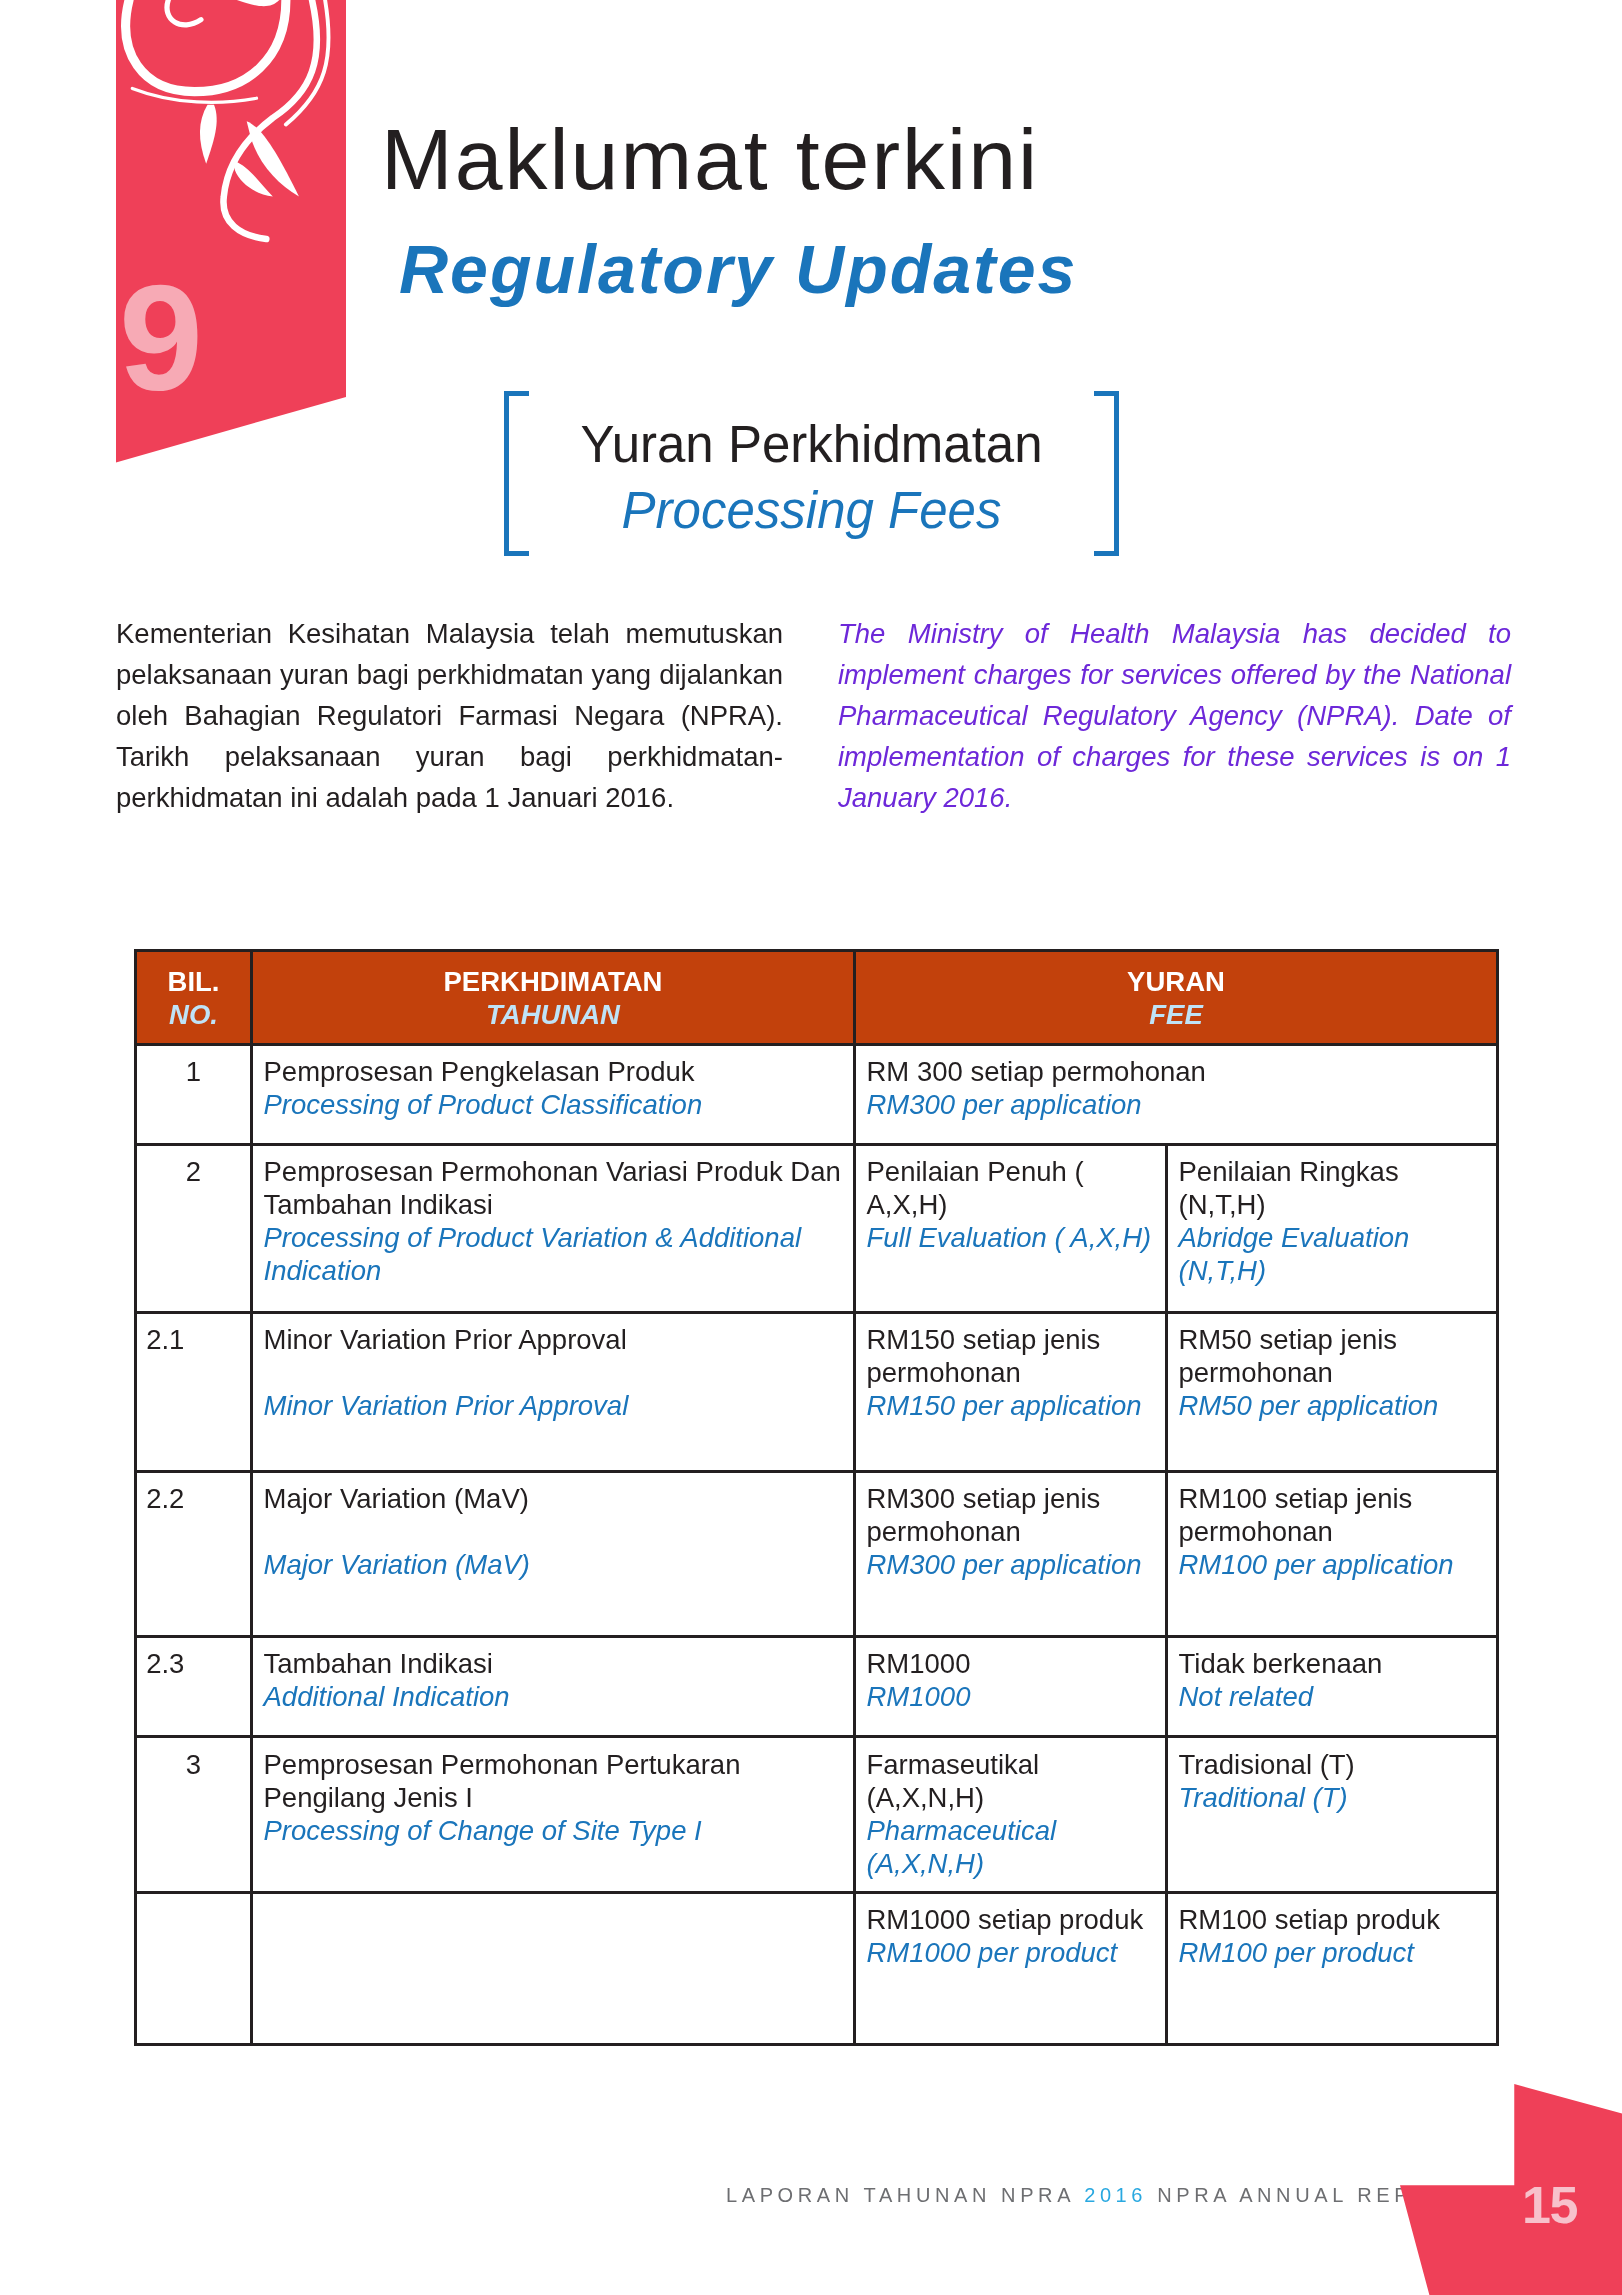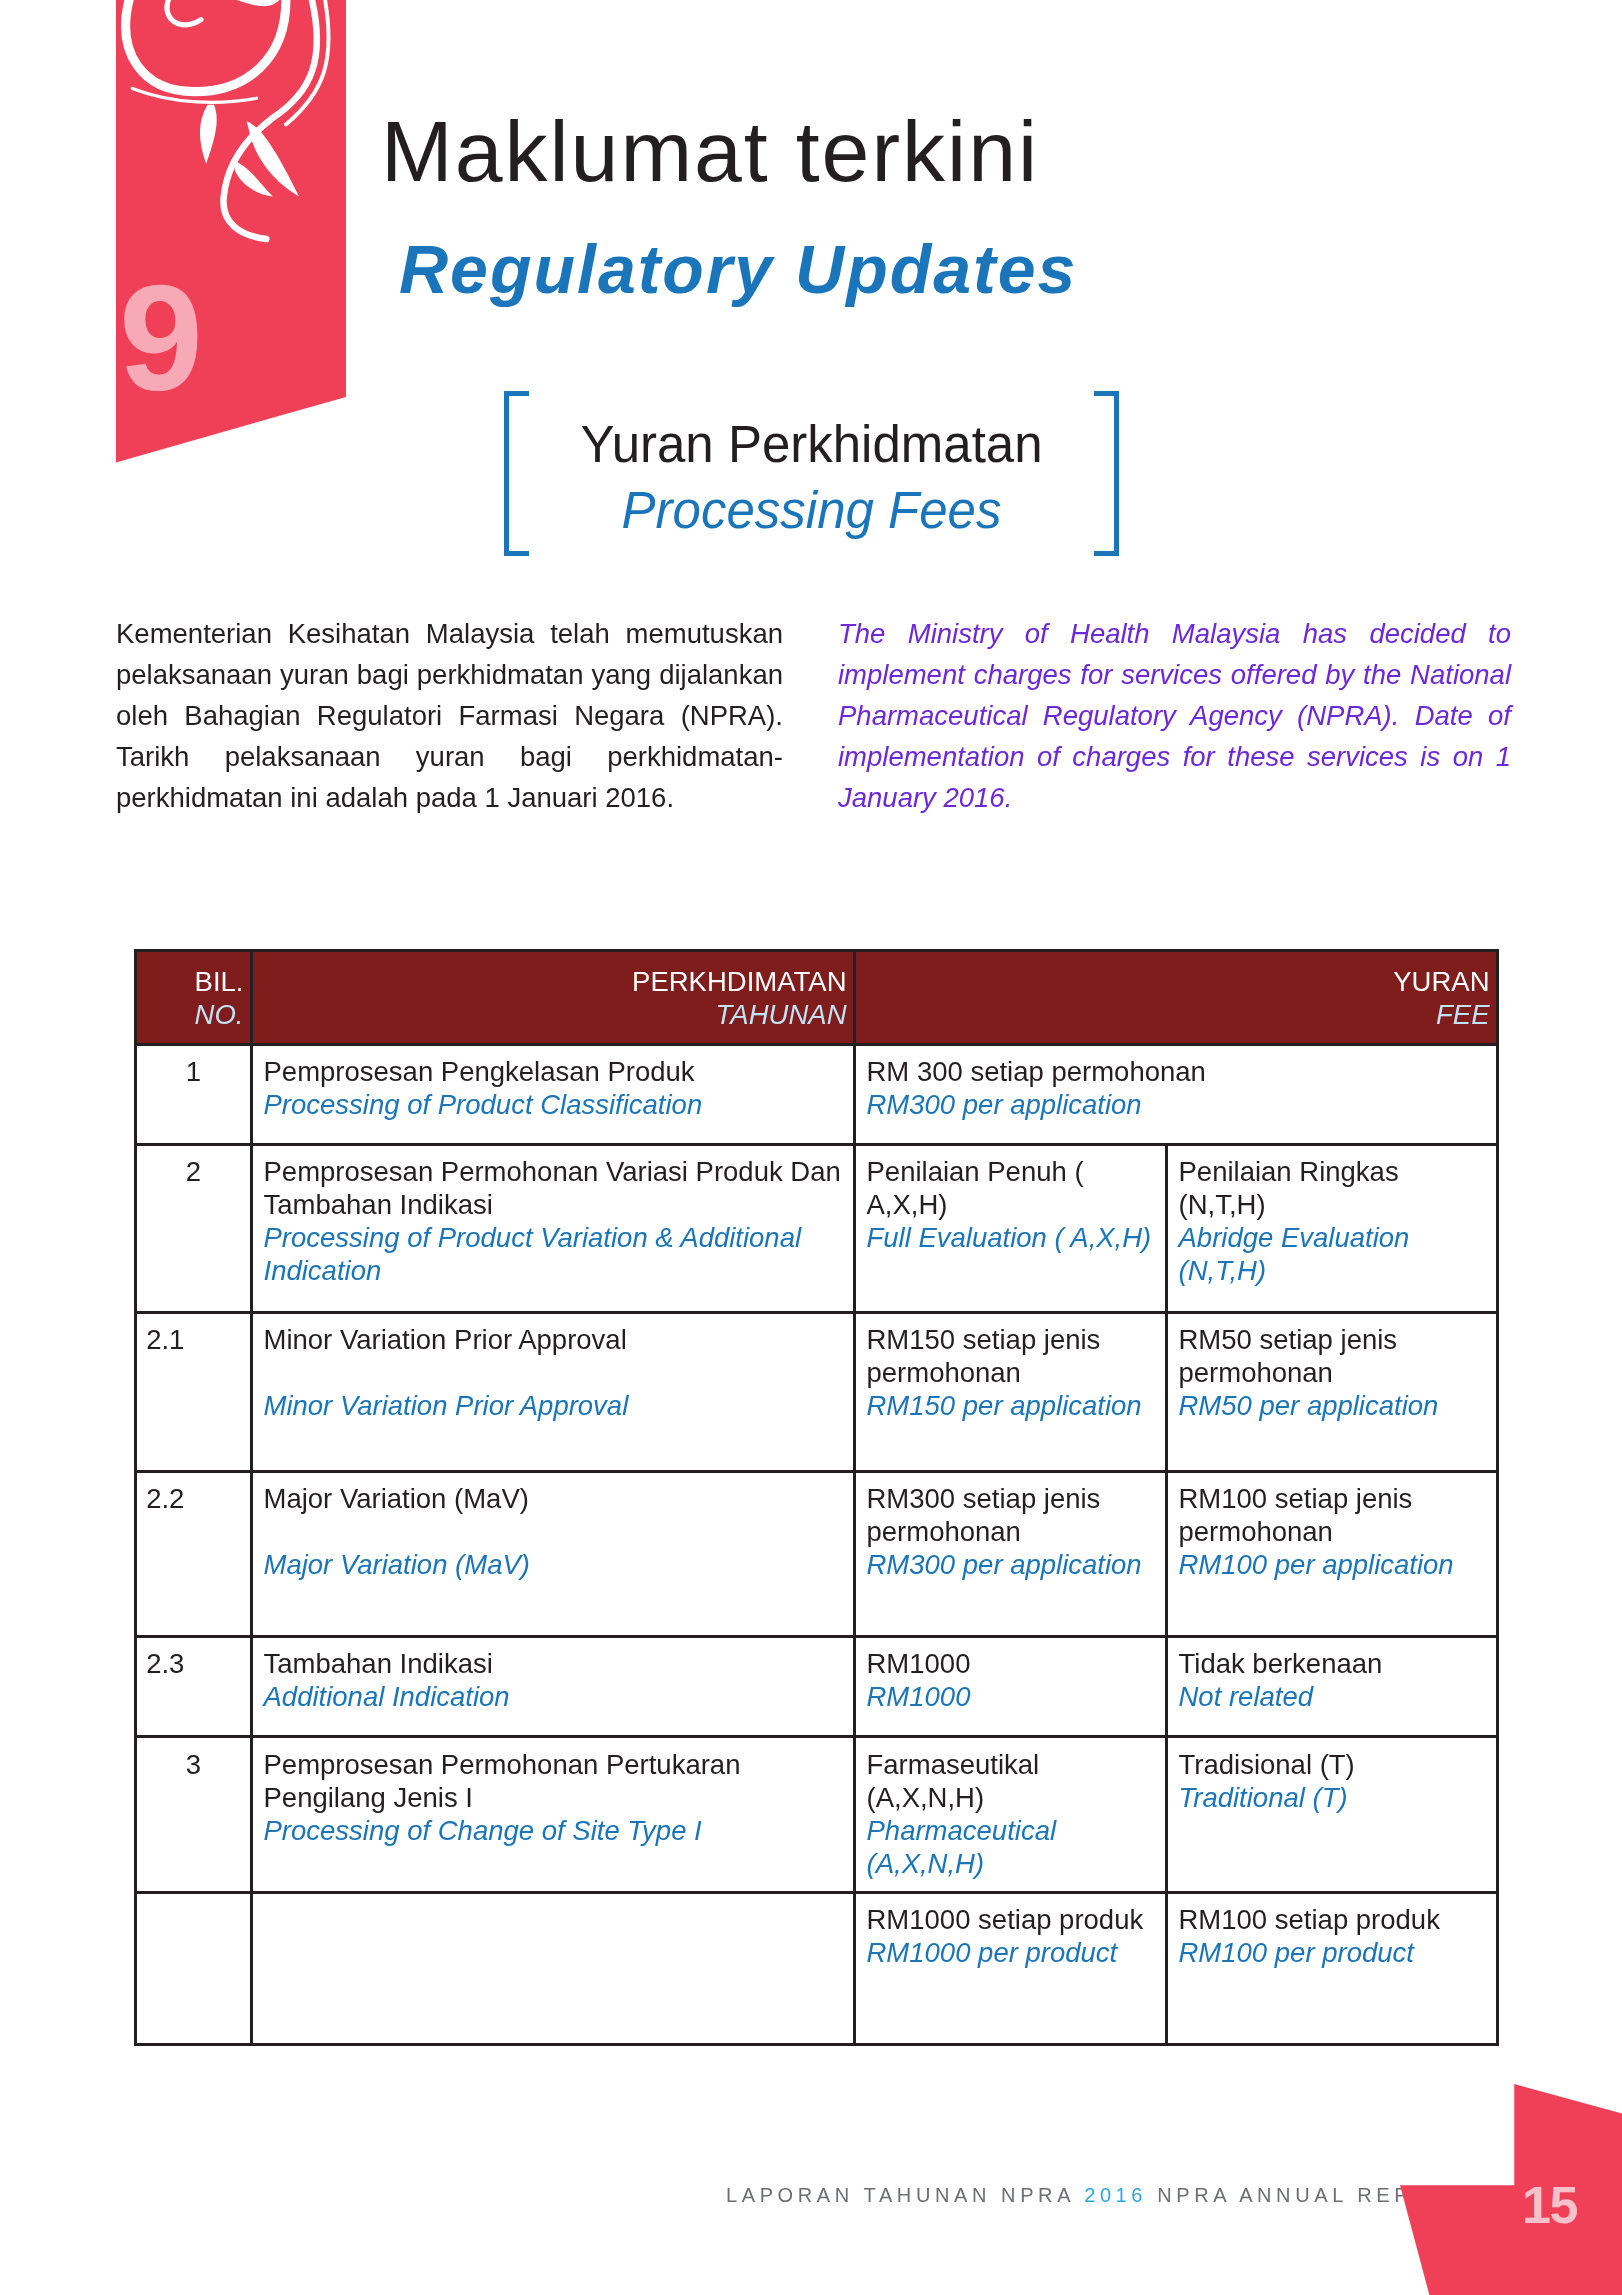--- a/index.html
+++ b/index.html
@@ -5,21 +5,21 @@
   html, body { margin: 0; padding: 0; background: #ffffff; }
   body { width: 1623px; height: 2295px; position: relative; overflow: hidden;
          font-family: "Liberation Sans", sans-serif; color: #231f20; }
 
   
   .banner { position: absolute; left: 116px; top: 0; width: 230px; height: 465px; }
   .banner svg { width: 100%; height: 100%; display: block; }
   .chapter-num { position: absolute; left: 119px; top: 262px; font-family: "Liberation Sans", sans-serif;
                  font-weight: 700; font-size: 151px; line-height: 1; color: #f7aab5; letter-spacing: -3.9px; }
 
-  .title-main { position: absolute; left: 381px; top: 108px; font-size: 86px; font-weight: 400;
+  .title-main { position: absolute; left: 381px; top: 116px; font-size: 86px; font-weight: 400;
                 color: #231f20; letter-spacing: 2px; line-height: 1; white-space: nowrap; }
   .title-sub { position: absolute; left: 383px; top: 219px; font-size: 68px; font-style: italic;
                color: #1a75bb; letter-spacing: 2px; line-height: 1; white-space: nowrap; }
 
   
   .bracket-box { position: absolute; left: 504px; top: 391px; width: 615px; height: 165px; }
   .bracket { position: absolute; top: 0; bottom: 0; width: 19.6px;
              border-top: 5.9px solid #1a75bb; border-bottom: 5.9px solid #1a75bb; }
   .bracket.left { left: 0; border-left: 5.9px solid #1a75bb; }
   .bracket.right { right: 0; border-right: 5.9px solid #1a75bb; }
@@ -31,21 +31,21 @@
   
   .intro { position: absolute; top: 613px; width: 667px; font-size: 27.5px; line-height: 41px;
            text-align: justify; margin: 0; }
   .intro.ms { left: 116px; color: #231f20; }
   .intro.en { left: 838px; width: 673px; color: #6d28d9; font-style: italic; }
 
   
   table.fees { position: absolute; left: 134px; top: 949px; width: 1363px; border-collapse: collapse;
                table-layout: fixed; font-size: 27.5px; line-height: 33px; }
   table.fees td, table.fees th { border: 3.3px solid #231f20; vertical-align: top; padding: 9.2px 10.5px 0 10.5px; }
-  table.fees th { background: #7f1d1d; color: #ffffff; font-weight: 400; text-align: right;
+  table.fees th { background: #c2410c; color: #ffffff; font-weight: 700; text-align: center;
                   padding: 13px 6.5px 6.5px 6.5px; height: 71px; vertical-align: top; }
   th .hdr-en { display: block; color: #bfe3f7; font-style: italic; }
   .ms { display: block; color: #231f20; }
   .en { display: block; color: #1a75bb; font-style: italic; }
   .gap { display: block; height: 33px; }
   td.no { text-align: center; }
   td.no.sub { text-align: left; padding-left: 9.2px; }
   tr.r1 td { height: 88px; }
   tr.r2 td { height: 156px; }
   tr.r21 td { height: 147px; margin-top: 37px; }

